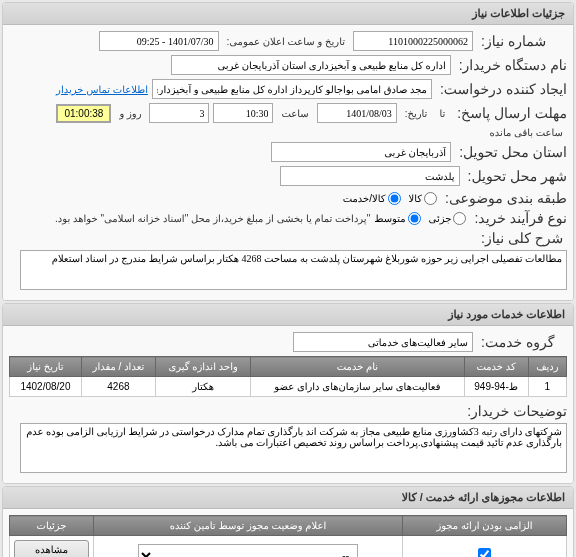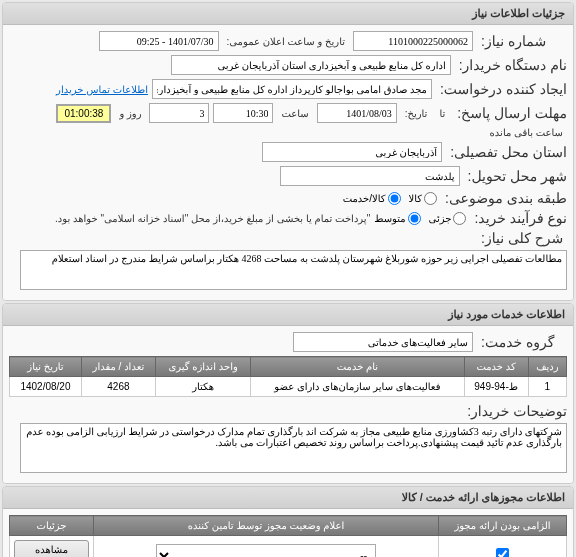--- a/index.html
+++ b/index.html
@@ -61,21 +61,21 @@
       <input class="fld" style="width: 80px;" readonly="" value="1401/08/03">
       <span class="lbl-sm">ساعت</span>
       <input class="fld fld-tiny" readonly="" value="10:30" style="">
       <input class="fld fld-tiny" readonly="" value="3" style="">
       <span class="lbl-sm">روز و</span>
       <span class="timer">01:00:38</span>
       <span class="lbl-sm">ساعت باقی مانده</span>
     </div>
 
     <div class="row">
-      <span class="lbl">استان محل تفصیلی:</span>
+      <span class="lbl">استان محل تحویل:</span>
       <input class="fld fld-md" readonly="" value="آذربایجان غربی" style="">
     </div>
 
     <div class="row">
       <span class="lbl">شهر محل تحویل:</span>
       <input class="fld fld-md" readonly="" value="پلدشت" style="">
     </div>
 
     <div class="row">
       <span class="lbl">طبقه بندی موضوعی:</span>
@@ -153,21 +153,21 @@
 
   </div>
 </div>
 
 <div class="panel">
   <div class="panel-header">اطلاعات مجوزهای ارائه خدمت / کالا</div>
   <div class="panel-body">
     <table>
       <thead>
         <tr>
-          <th style="width:128px">الزامی بودن ارائه مجوز</th>
+          <th style="width:164px">الزامی بودن ارائه مجوز</th>
           <th>اعلام وضعیت مجوز توسط تامین کننده</th>
           <th style="width:84px">جزئیات</th>
         </tr>
       </thead>
       <tbody>
         <tr>
           <td class="checkbox-cell">
             <input type="checkbox" checked="" style="">
           </td>
           <td>

